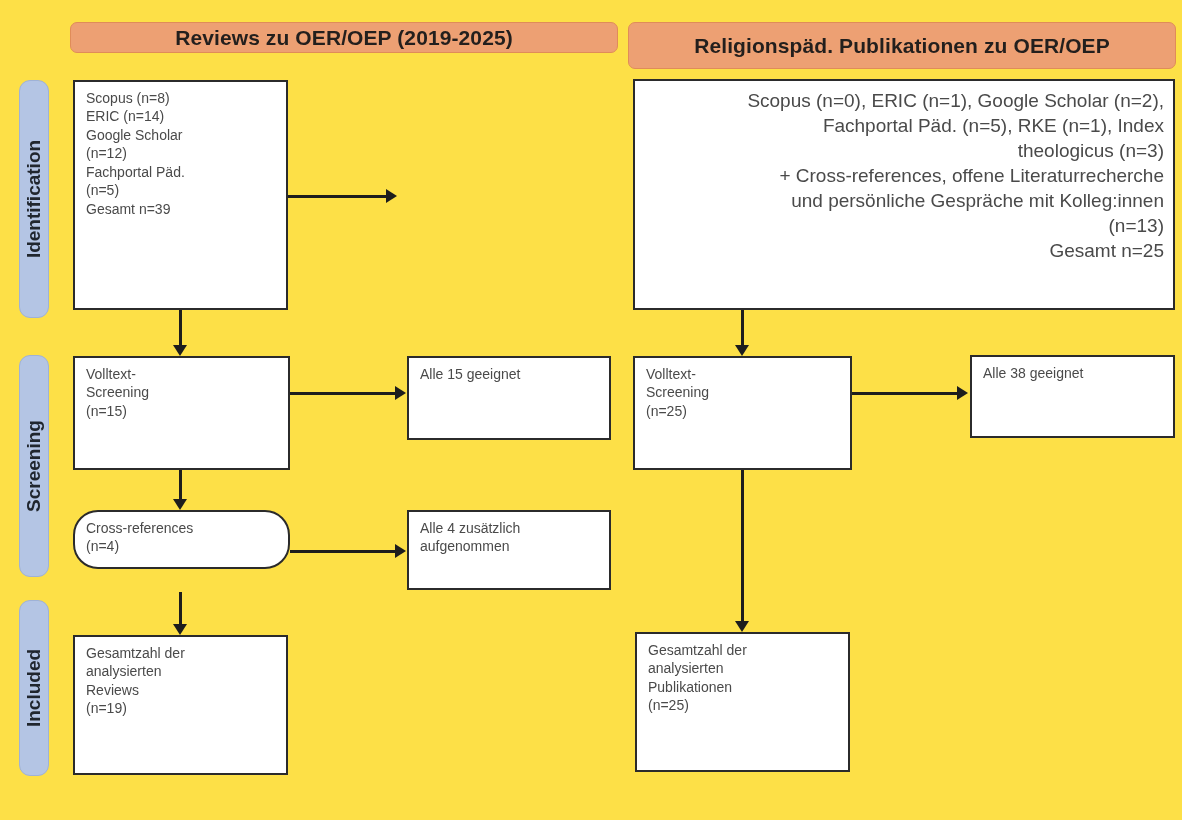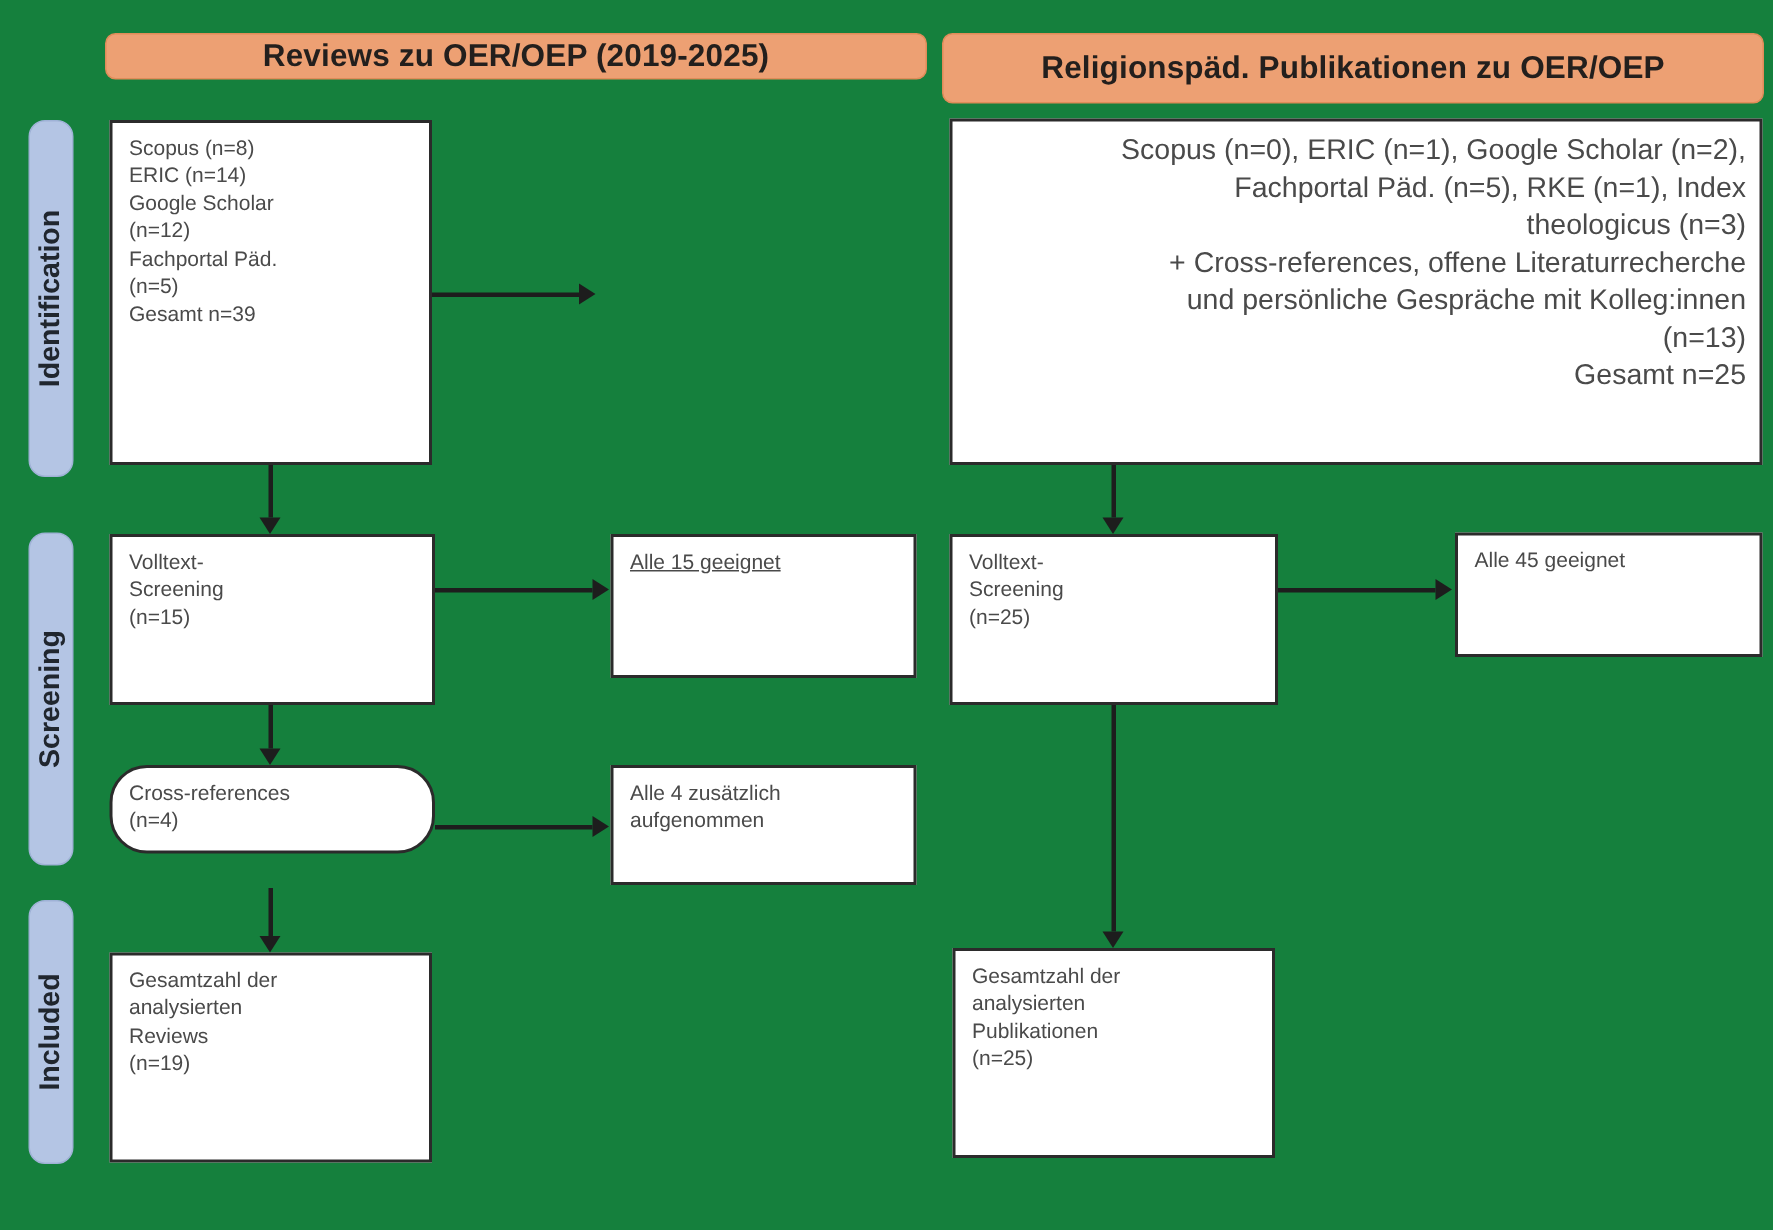--- a/index.html
+++ b/index.html
@@ -1,18 +1,18 @@
 <!DOCTYPE html>
 <html><head>
 <meta charset="utf-8">
 <style>
   html,body{margin:0;padding:0;background:#fff;}
   body{width:1182px;height:820px;position:relative;overflow:hidden;
        font-family:"Liberation Sans","DejaVu Sans",sans-serif;}
-  #stage{position:absolute;left:0;top:0;width:1182px;height:820px;background:#15803d;}
+  #stage{position:absolute;left:0;top:0;width:1182px;height:820px;background:#fde047;}
 
   
   .hdr{position:absolute;background:#eda073;border:1px solid #e08c59;
        border-radius:7px;color:#231f1d;font-weight:bold;font-size:21px;
        display:flex;align-items:center;justify-content:center;
        letter-spacing:.1px;box-sizing:border-box;}
 
   
   .pill{position:absolute;background:#b4c5e4;border:1px solid #9fb2d6;
         border-radius:11px;box-sizing:border-box;}
@@ -65,21 +65,21 @@
 (n=12)
 Fachportal Päd.
 (n=5)
 Gesamt n=39</div>
 
 
   <div class="box" style="left:73px;top:356px;width:217px;height:114px;">Volltext-
 Screening
 (n=15)</div>
 
-  <div class="box" style="left:407px;top:356px;width:204px;height:96px;text-decoration:underline;">Alle 15 geeignet</div>
+  <div class="box" style="left:407px;top:356px;width:204px;height:84px;">Alle 15 geeignet</div>
 
   <div class="box" style="left:73px;top:510px;width:217px;height:59px;border-radius:25px;">Cross-references
 (n=4)</div>
 
   <div class="box" style="left:407px;top:510px;width:204px;height:80px;">Alle 4 zusätzlich
 aufgenommen</div>
 
   <div class="box" style="left:73px;top:635px;width:215px;height:140px;">Gesamtzahl der
 analysierten
 Reviews
@@ -90,21 +90,21 @@
 theologicus (n=3)
 + Cross-references, offene Literaturrecherche
 und persönliche Gespräche mit Kolleg:innen
 (n=13)
 Gesamt n=25</div>
 
   <div class="box" style="left:633px;top:356px;width:219px;height:114px;">Volltext-
 Screening
 (n=25)</div>
 
-  <div class="box" style="left:970px;top:355px;width:205px;height:83px;">Alle 45 geeignet</div>
+  <div class="box" style="left:970px;top:355px;width:205px;height:83px;">Alle 38 geeignet</div>
 
   <div class="box" style="left:635px;top:632px;width:215px;height:140px;">Gesamtzahl der
 analysierten
 Publikationen
 (n=25)</div>
 
   <div class="ln vln" style="left:179px;top:310px;height:35px;"></div>
   <div class="arr-d" style="left:173px;top:345px;"></div>
 
   <div class="ln hln" style="left:288px;top:195px;width:98px;"></div>

